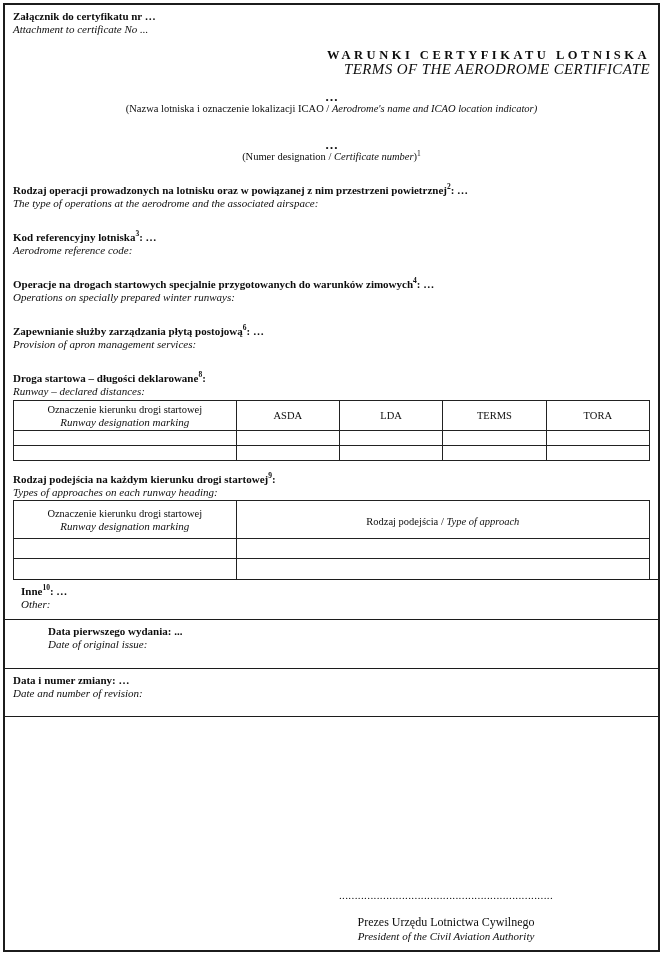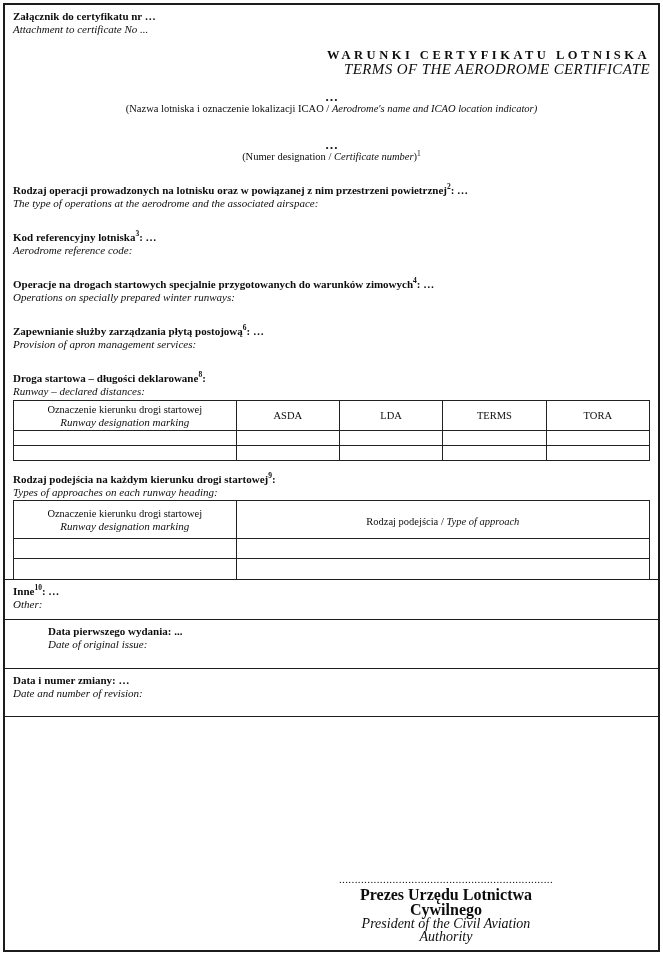--- a/index.html
+++ b/index.html
@@ -45,29 +45,29 @@
   .tbl1 { margin-top:2px; }
   .tbl1 thead th { height:30px; }
   .tbl1 tbody td { height:15px; }
   .tbl2 { margin-top:1px; }
   .tbl2 thead th { height:38px; }
   .tbl2 tbody td { height:20px; }
   .tbl2 tbody tr:last-child td { border-bottom:none; }
   .i-inline { font-style:italic; }
 
   .sec { border-top:1px solid #1c1c1c; padding:5px 8px 0 8px; box-sizing:border-box; }
-  .sec-other    { height:40px; }
+  .sec-other    { height:40px;margin-left:8px; }
   .sec-issue    { height:49px;padding-left:43px; }
   .sec-revision { height:48px; }
   .sec-sign     { border-top:1px solid #1c1c1c; flex:1 1 auto; position:relative; }
 
   .sig-block { position:absolute; bottom:7px; left:330px; width:222px; text-align:center; }
   .sig-dots  { font-size:11px; line-height:9px; letter-spacing:0.4px; white-space:nowrap; overflow:hidden; }
-  .sig-pl    { font-weight:700; font-size:16px; line-height:15px; margin-top:3px; }
-  .sig-en    { font-style:italic; font-size:14px; line-height:13px; }
+  .sig-pl    { font-weight:400; font-size:12px; line-height:15px; margin-top:15px; }
+  .sig-en    { font-style:italic; font-size:11px; line-height:13px; }
 </style>
 </head>
 <body>
 
 <div class="sheet">
 
   <div class="content-top">
 
     <div class="b">Załącznik do certyfikatu nr …</div>
     <div class="i">Attachment to certificate No ...</div>

